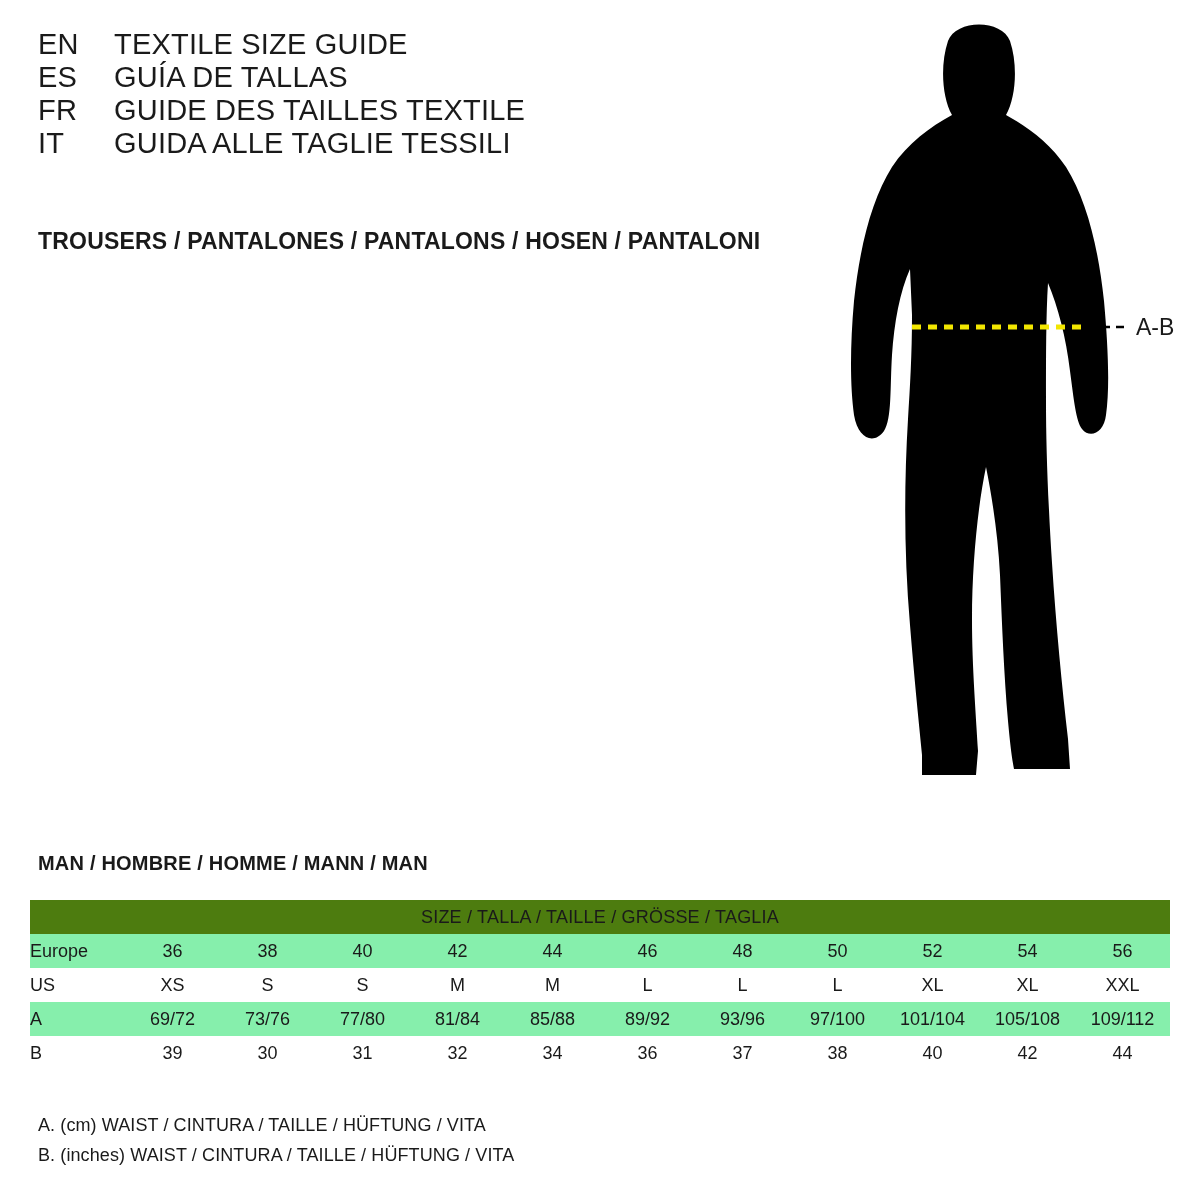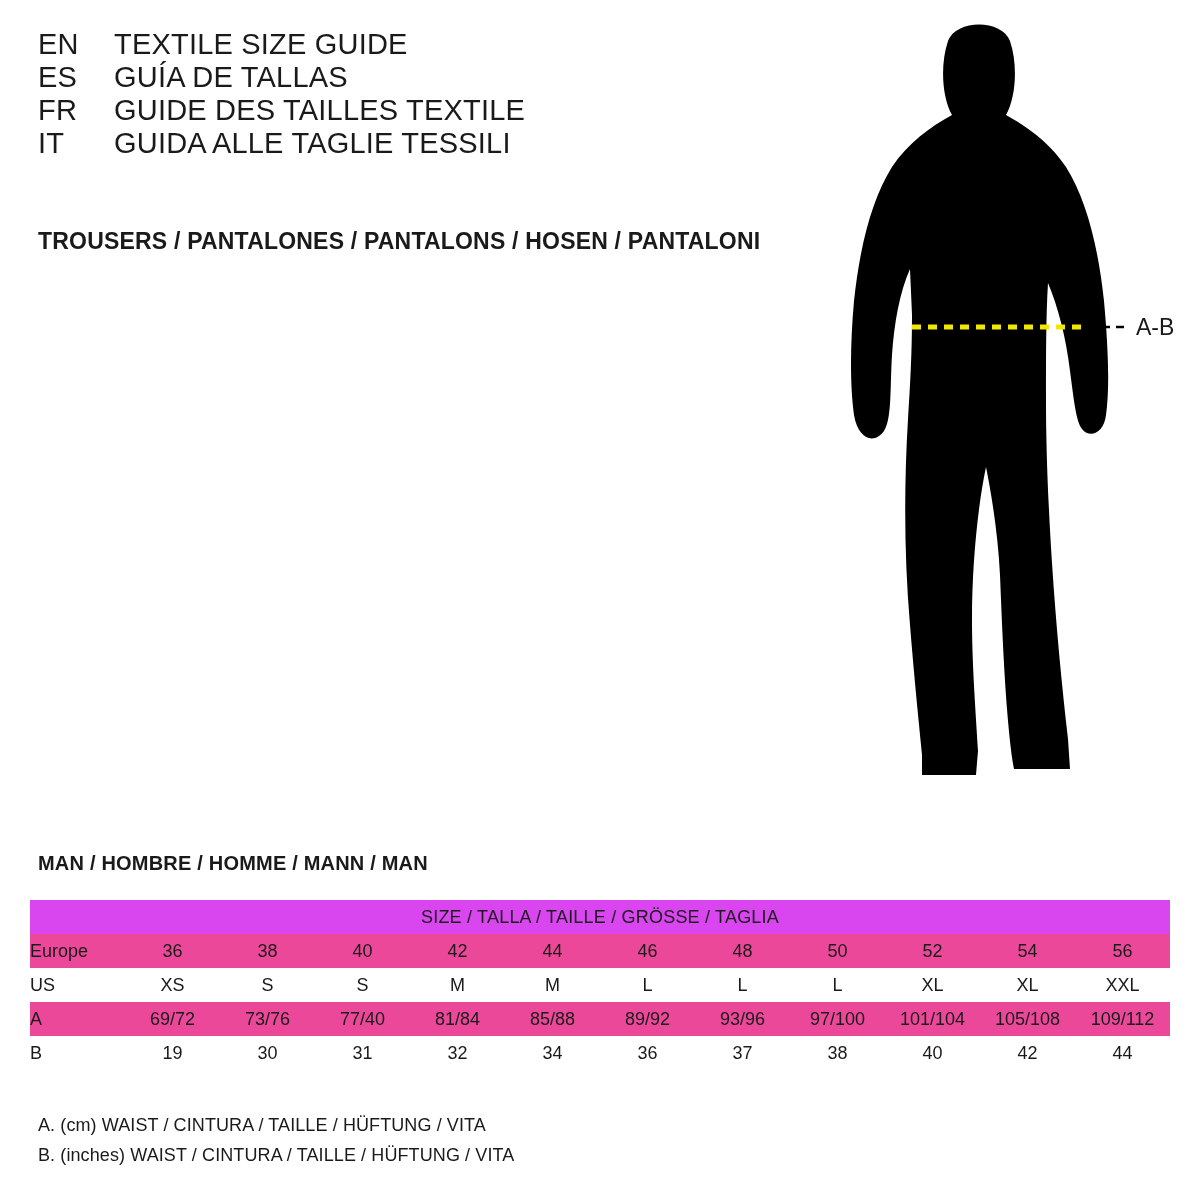--- a/index.html
+++ b/index.html
@@ -84,29 +84,29 @@
     font-size: 18px;
   }
   table.size-table td, table.size-table th {
     padding: 0;
     height: 34px;
     text-align: center;
     font-weight: normal;
     white-space: nowrap;
   }
   .hdr-row td {
-    background: #d946ef;
+    background: #4d7c0f;
     text-align: left;
     padding-left: 12px;
     font-size: 18px;
     height: 36px;
     letter-spacing: 0.2px;
   }
   .row-light td { background: #ffffff; }
-  .row-dark td  { background: #ec4899; }
+  .row-dark td  { background: #86efac; }
   .rowlabel {
     text-align: left !important;
     padding-left: 12px;
     width: 160px;
   }
 
   
   .notes {
     position: absolute;
     left: 38px;
@@ -223,34 +223,34 @@
         <td>L</td>
         <td>XL</td>
         <td>XL</td>
         <td>XXL</td>
       </tr>
 
       <tr class="row-dark">
         <td class="rowlabel">A</td>
         <td>69/72</td>
         <td>73/76</td>
-        <td>77/40</td>
+        <td>77/80</td>
         <td>81/84</td>
         <td>85/88</td>
         <td>89/92</td>
         <td>93/96</td>
         <td>97/100</td>
         <td>101/104</td>
         <td>105/108</td>
         <td>109/112</td>
       </tr>
 
       <tr class="row-light">
         <td class="rowlabel">B</td>
-        <td>19</td>
+        <td>39</td>
         <td>30</td>
         <td>31</td>
         <td>32</td>
         <td>34</td>
         <td>36</td>
         <td>37</td>
         <td>38</td>
         <td>40</td>
         <td>42</td>
         <td>44</td>

